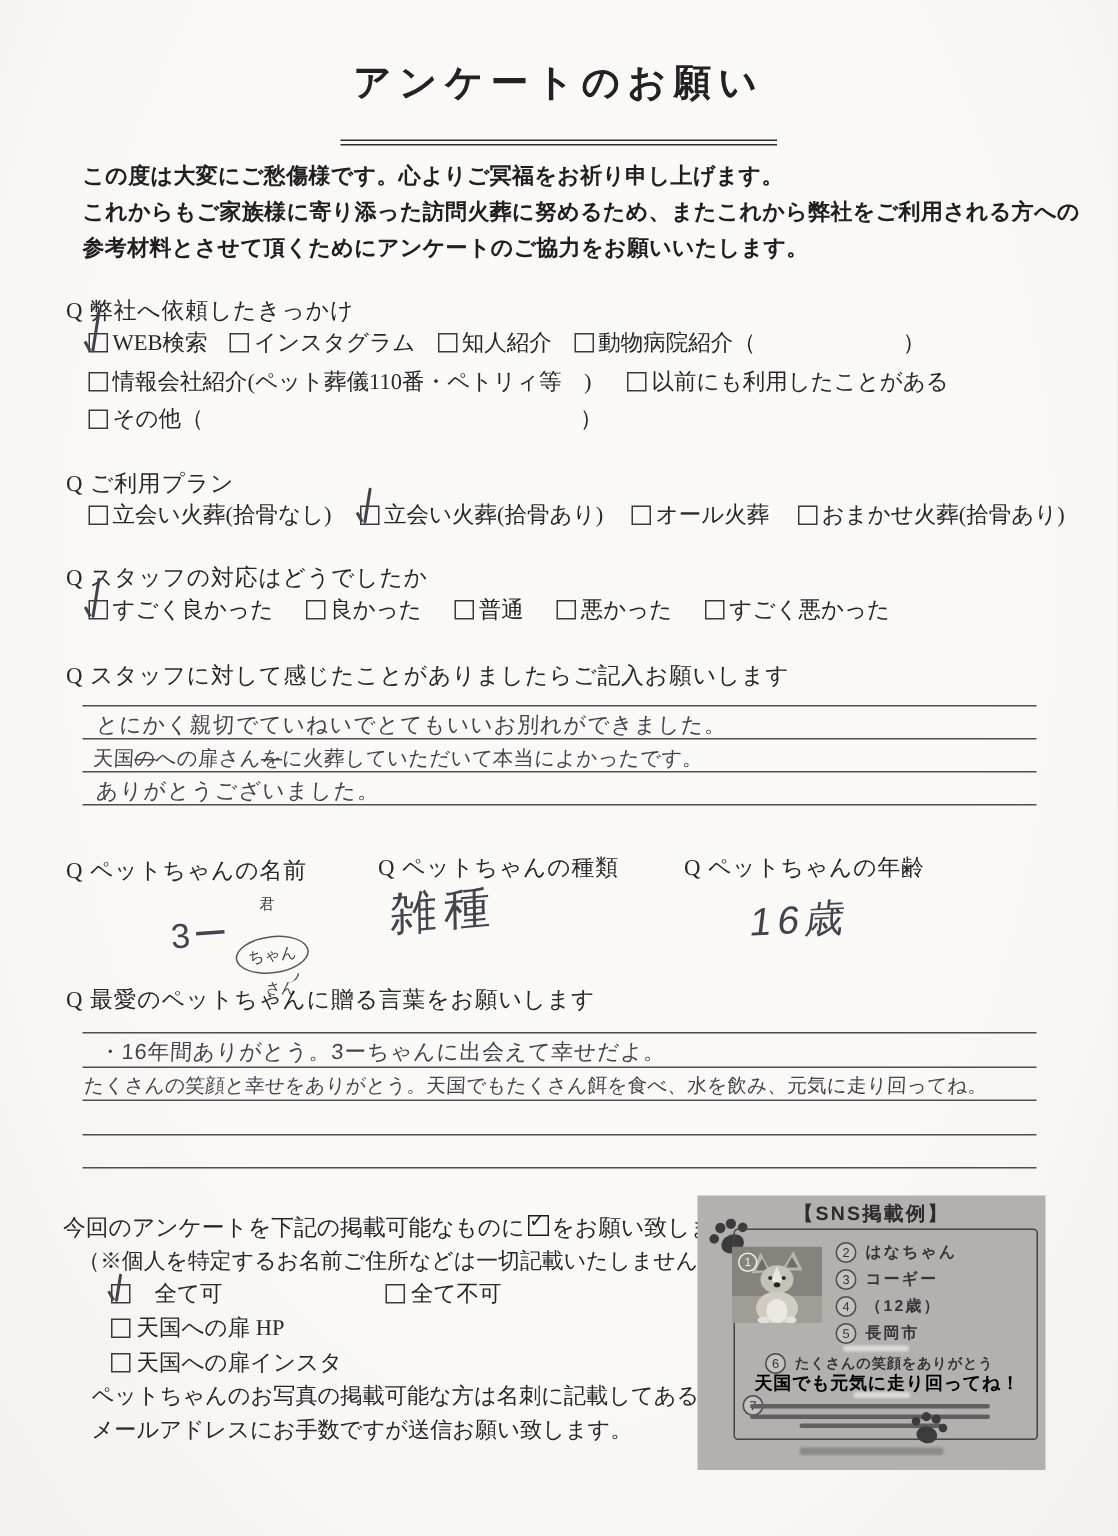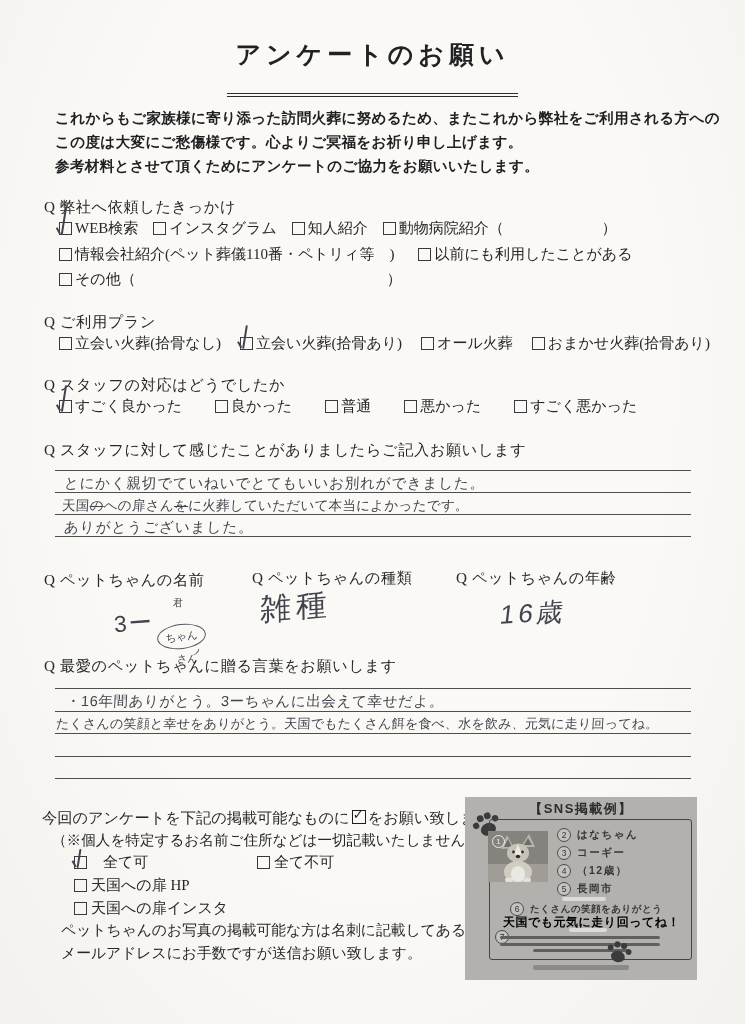--- a/index.html
+++ b/index.html
@@ -128,22 +128,22 @@
 </head>
 <body>
 
 <div id="page">
 
   <div id="title-wrap">
     <span class="t">アンケートのお願い</span>
   </div>
 
   <div id="intro">
+    <div>この度は大変にご愁傷様です。心よりご冥福をお祈り申し上げます。</div>
     <div>これからもご家族様に寄り添った訪問火葬に努めるため、またこれから弊社をご利用される方への</div>
-    <div>この度は大変にご愁傷様です。心よりご冥福をお祈り申し上げます。</div>
     <div>参考材料とさせて頂くためにアンケートのご協力をお願いいたします。</div>
   </div>
 
   <div class="qh" style="left:44px;top:197px;">Q 弊社へ依頼したきっかけ</div>
   <div class="optrow" style="left:59px;top:219px;gap:15px;">
     <span class="cb">
       <span class="box checked">
           <span class="tick t1"></span>
         </span>
       <span>WEB検索</span>
@@ -198,21 +198,21 @@
       <span class="box"></span>
       <span>オール火葬</span>
     </span>
     <span class="cb">
       <span class="box"></span>
       <span>おまかせ火葬(拾骨あり)</span>
     </span>
   </div>
 
   <div class="qh" style="left:44px;top:375px;">Q スタッフの対応はどうでしたか</div>
-  <div class="optrow" style="left:59px;top:397px;gap:33px;">
+  <div class="optrow" style="left:59px;top:397px;gap:22px;">
     <span class="cb">
       <span class="box checked">
           <span class="tick t3"></span>
         </span>
       <span>すごく良かった</span>
     </span>
     <span class="cb">
       <span class="box"></span>
       <span>良かった</span>
     </span>

